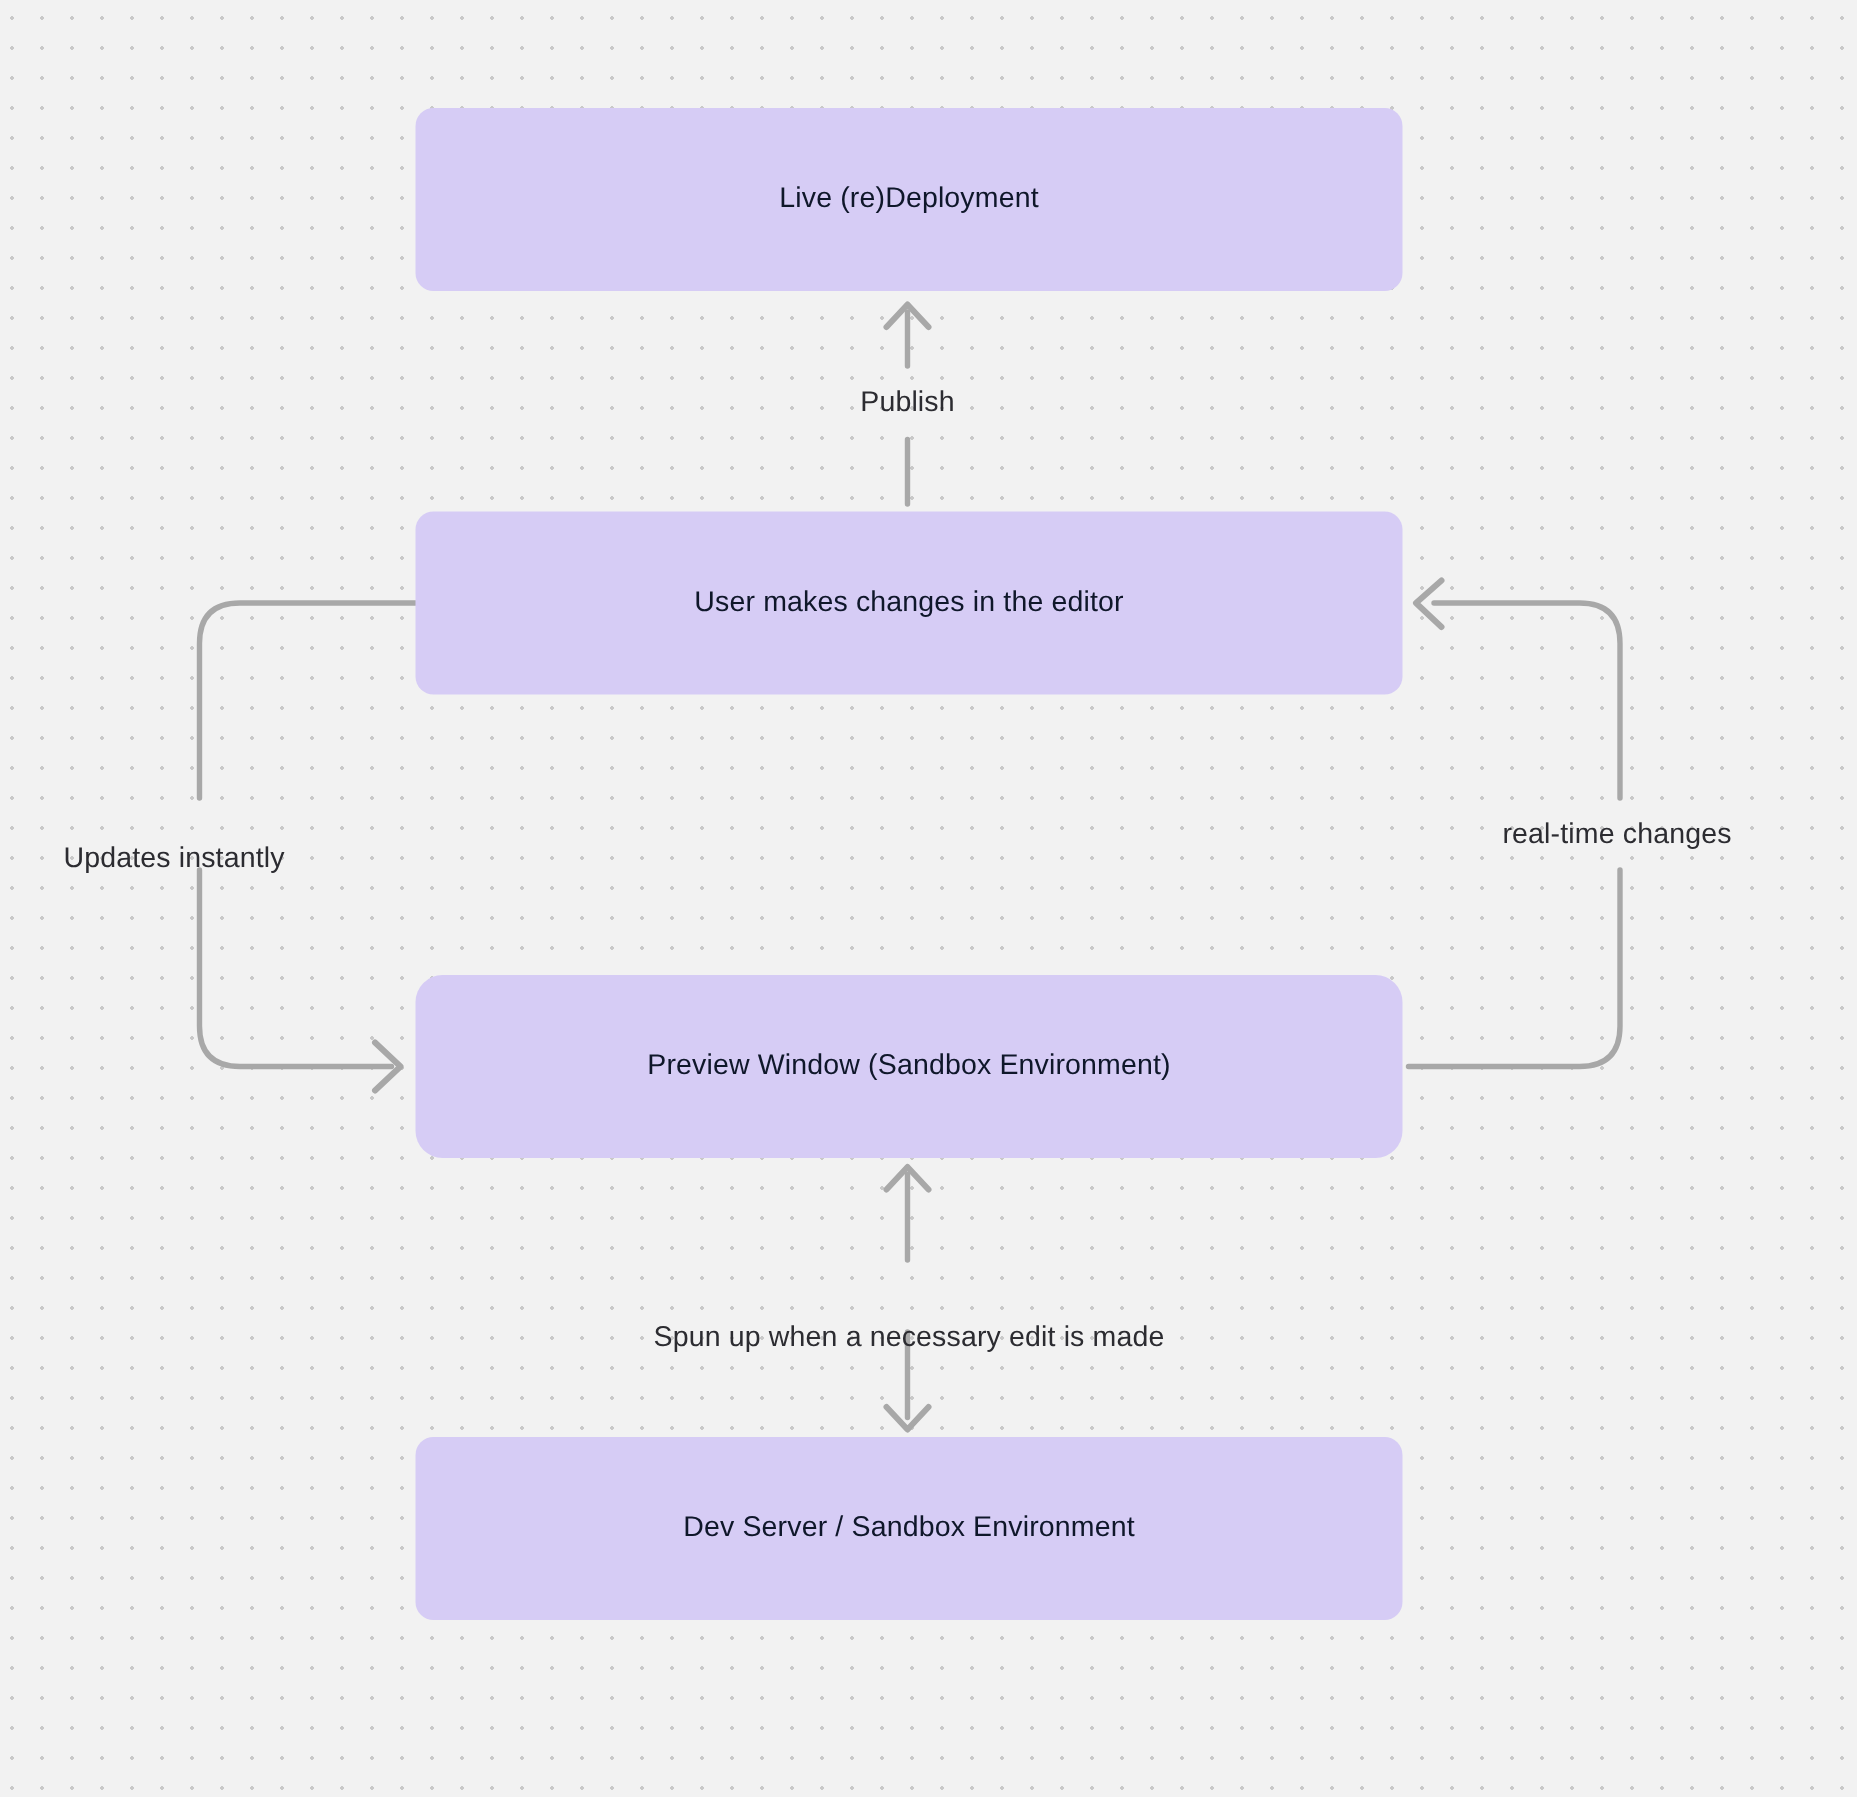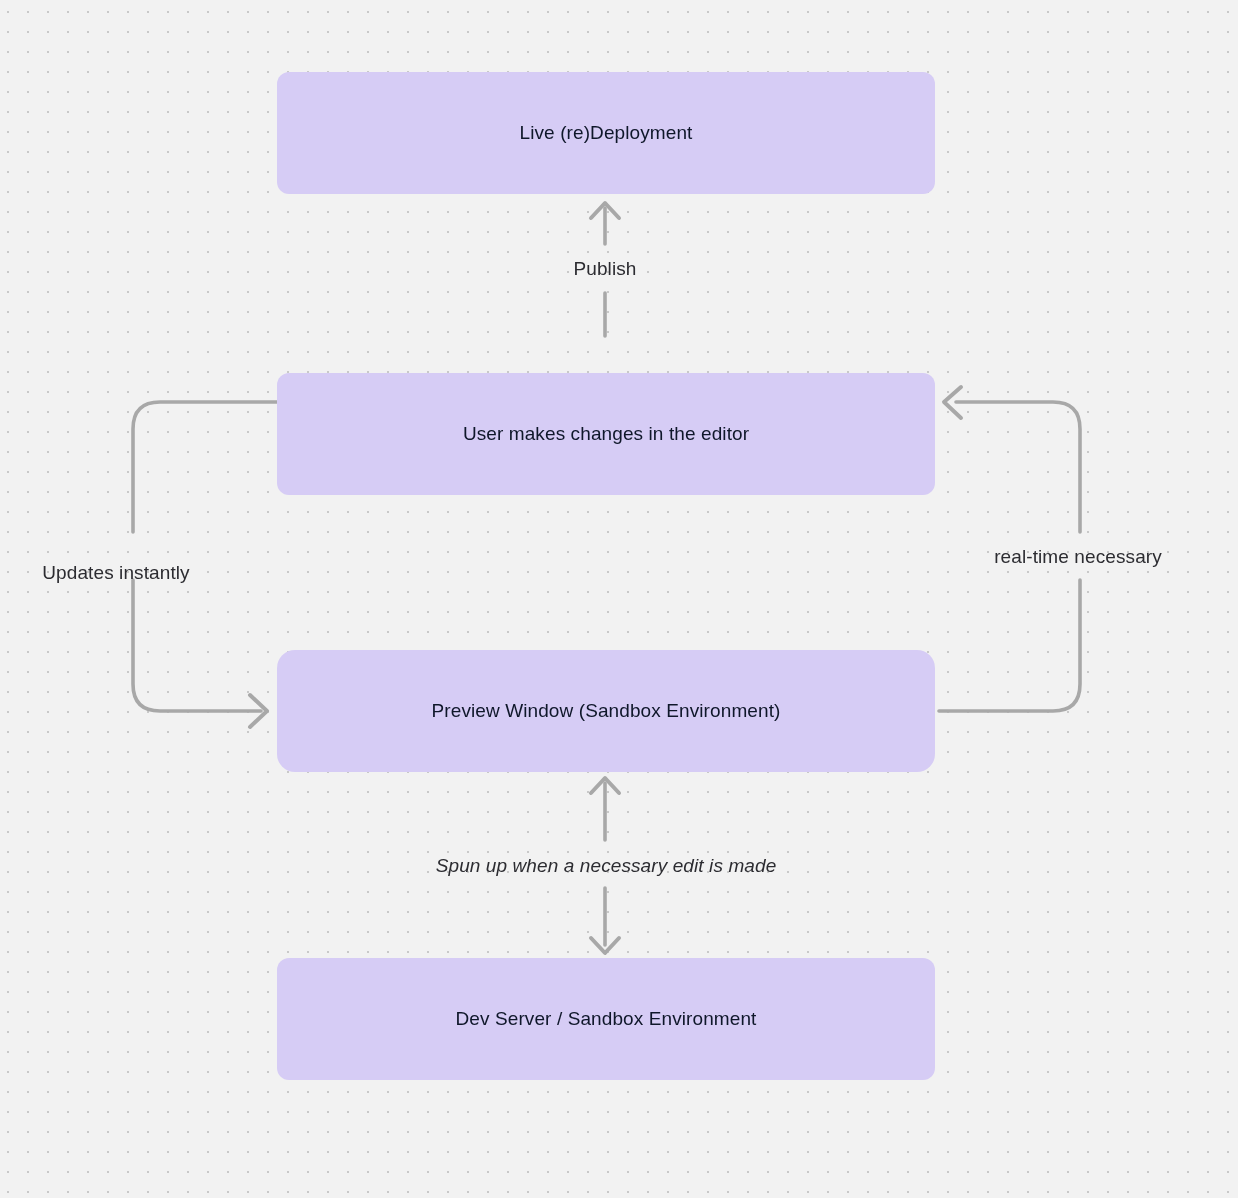--- a/index.html
+++ b/index.html
@@ -42,35 +42,35 @@
     background: #d6ccf5;
     border-radius: 12px;
     display: flex;
     align-items: center;
     justify-content: center;
     font-size: 19px;
     color: #0f172a;
     letter-spacing: 0.1px;
   }
   .node-live      { top: 72px; }
-  .node-editor    { top: 341px; margin-top: 32px; }
+  .node-editor    { top: 341px; }
   .node-preview   { top: 650px; border-radius: 18px; }
   .node-devserver { top: 958px; }
   .edge-label {
     position: absolute;
     transform: translate(-50%, -50%);
     white-space: nowrap;
     font-size: 19px;
     color: #2c2c31;
     letter-spacing: 0.1px;
   }
   .label-publish  { left: 605px;  top: 269px; }
   .label-updates  { left: 116px;  top: 557px; margin-top: 16px; }
   .label-feedback { left: 1078px; top: 557px; }
-  .label-spunup   { left: 606px;  top: 866px; font-style: italic; }
+  .label-spunup   { left: 606px;  top: 892px; }
 </style>
 </head>
 <body>
 
 <div class="canvas">
 
   <svg class="edge-layer" viewBox="0 0 1238 1198" xmlns="http://www.w3.org/2000/svg" aria-hidden="true">
 
     <g>
       <path d="M605 208 L605 244"></path>
@@ -109,16 +109,16 @@
   <div class="node node-preview">
     <span>Preview Window (Sandbox Environment)</span>
   </div>
 
   <div class="node node-devserver">
     <span>Dev Server / Sandbox Environment</span>
   </div>
 
   <div class="edge-label label-publish">Publish</div>
   <div class="edge-label label-updates">Updates instantly</div>
-  <div class="edge-label label-feedback">real-time necessary</div>
+  <div class="edge-label label-feedback">real-time changes</div>
   <div class="edge-label label-spunup">Spun up when a necessary edit is made</div>
 
 </div>
 
 </body></html>

